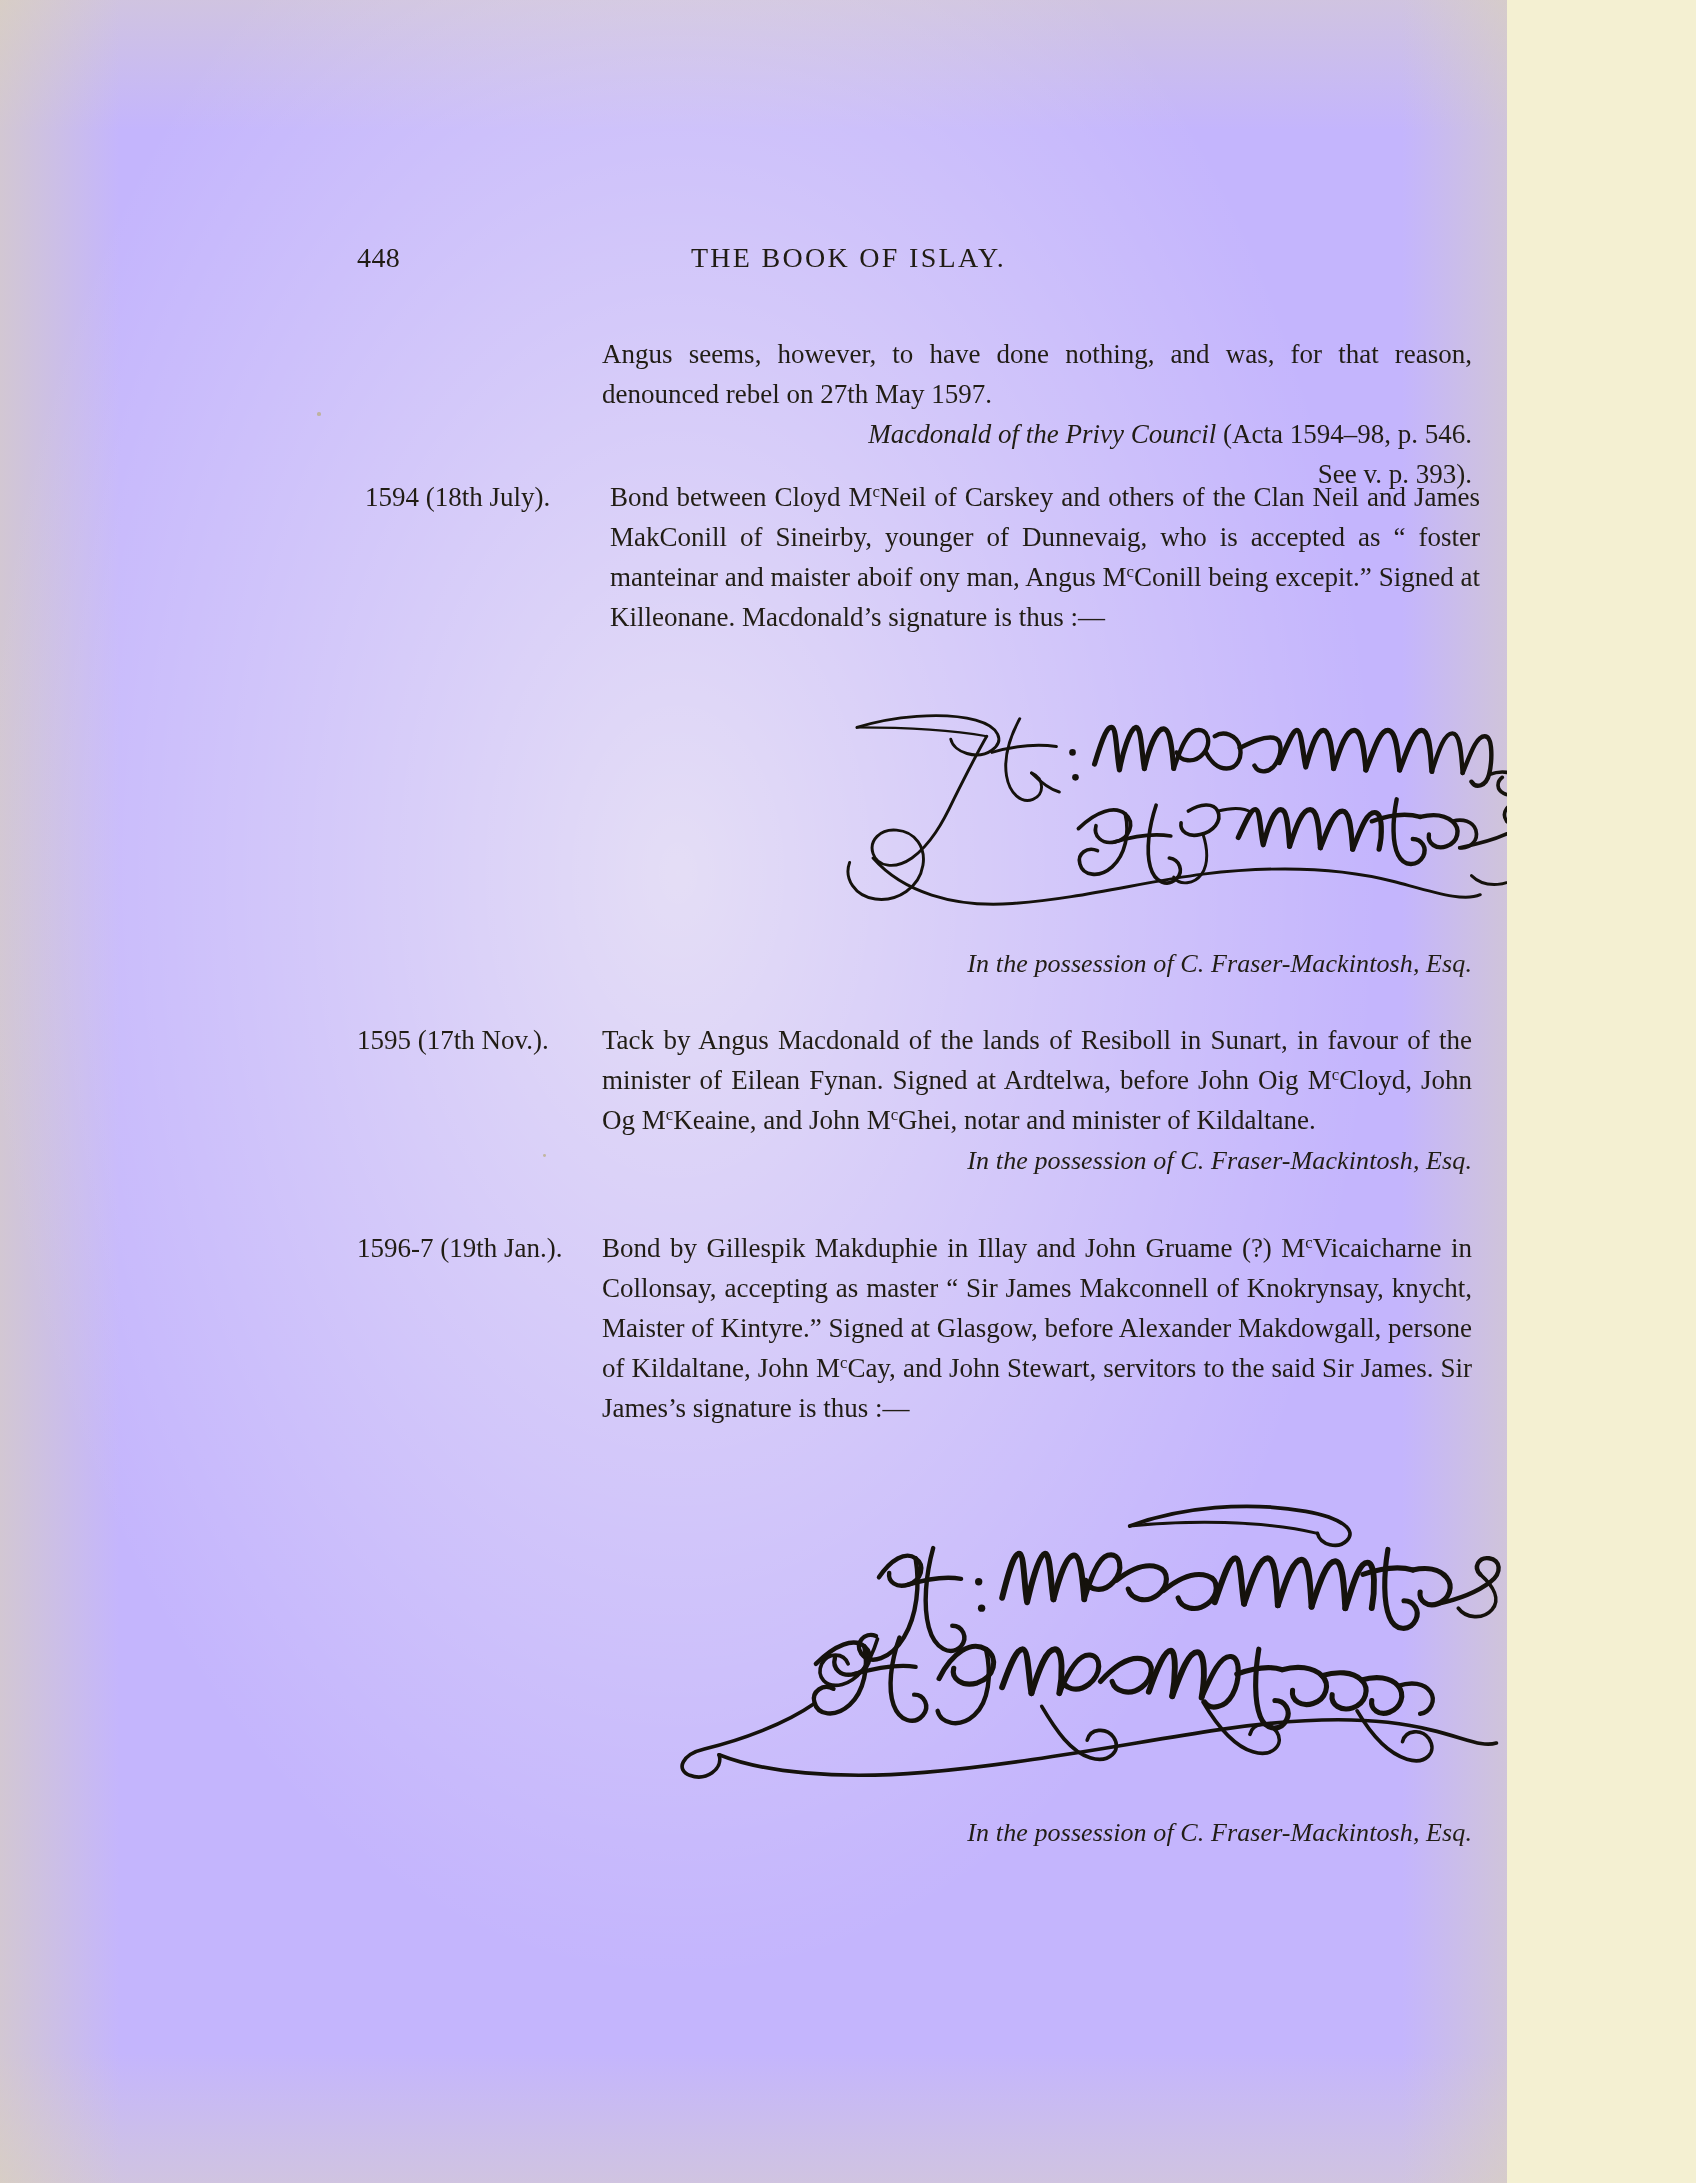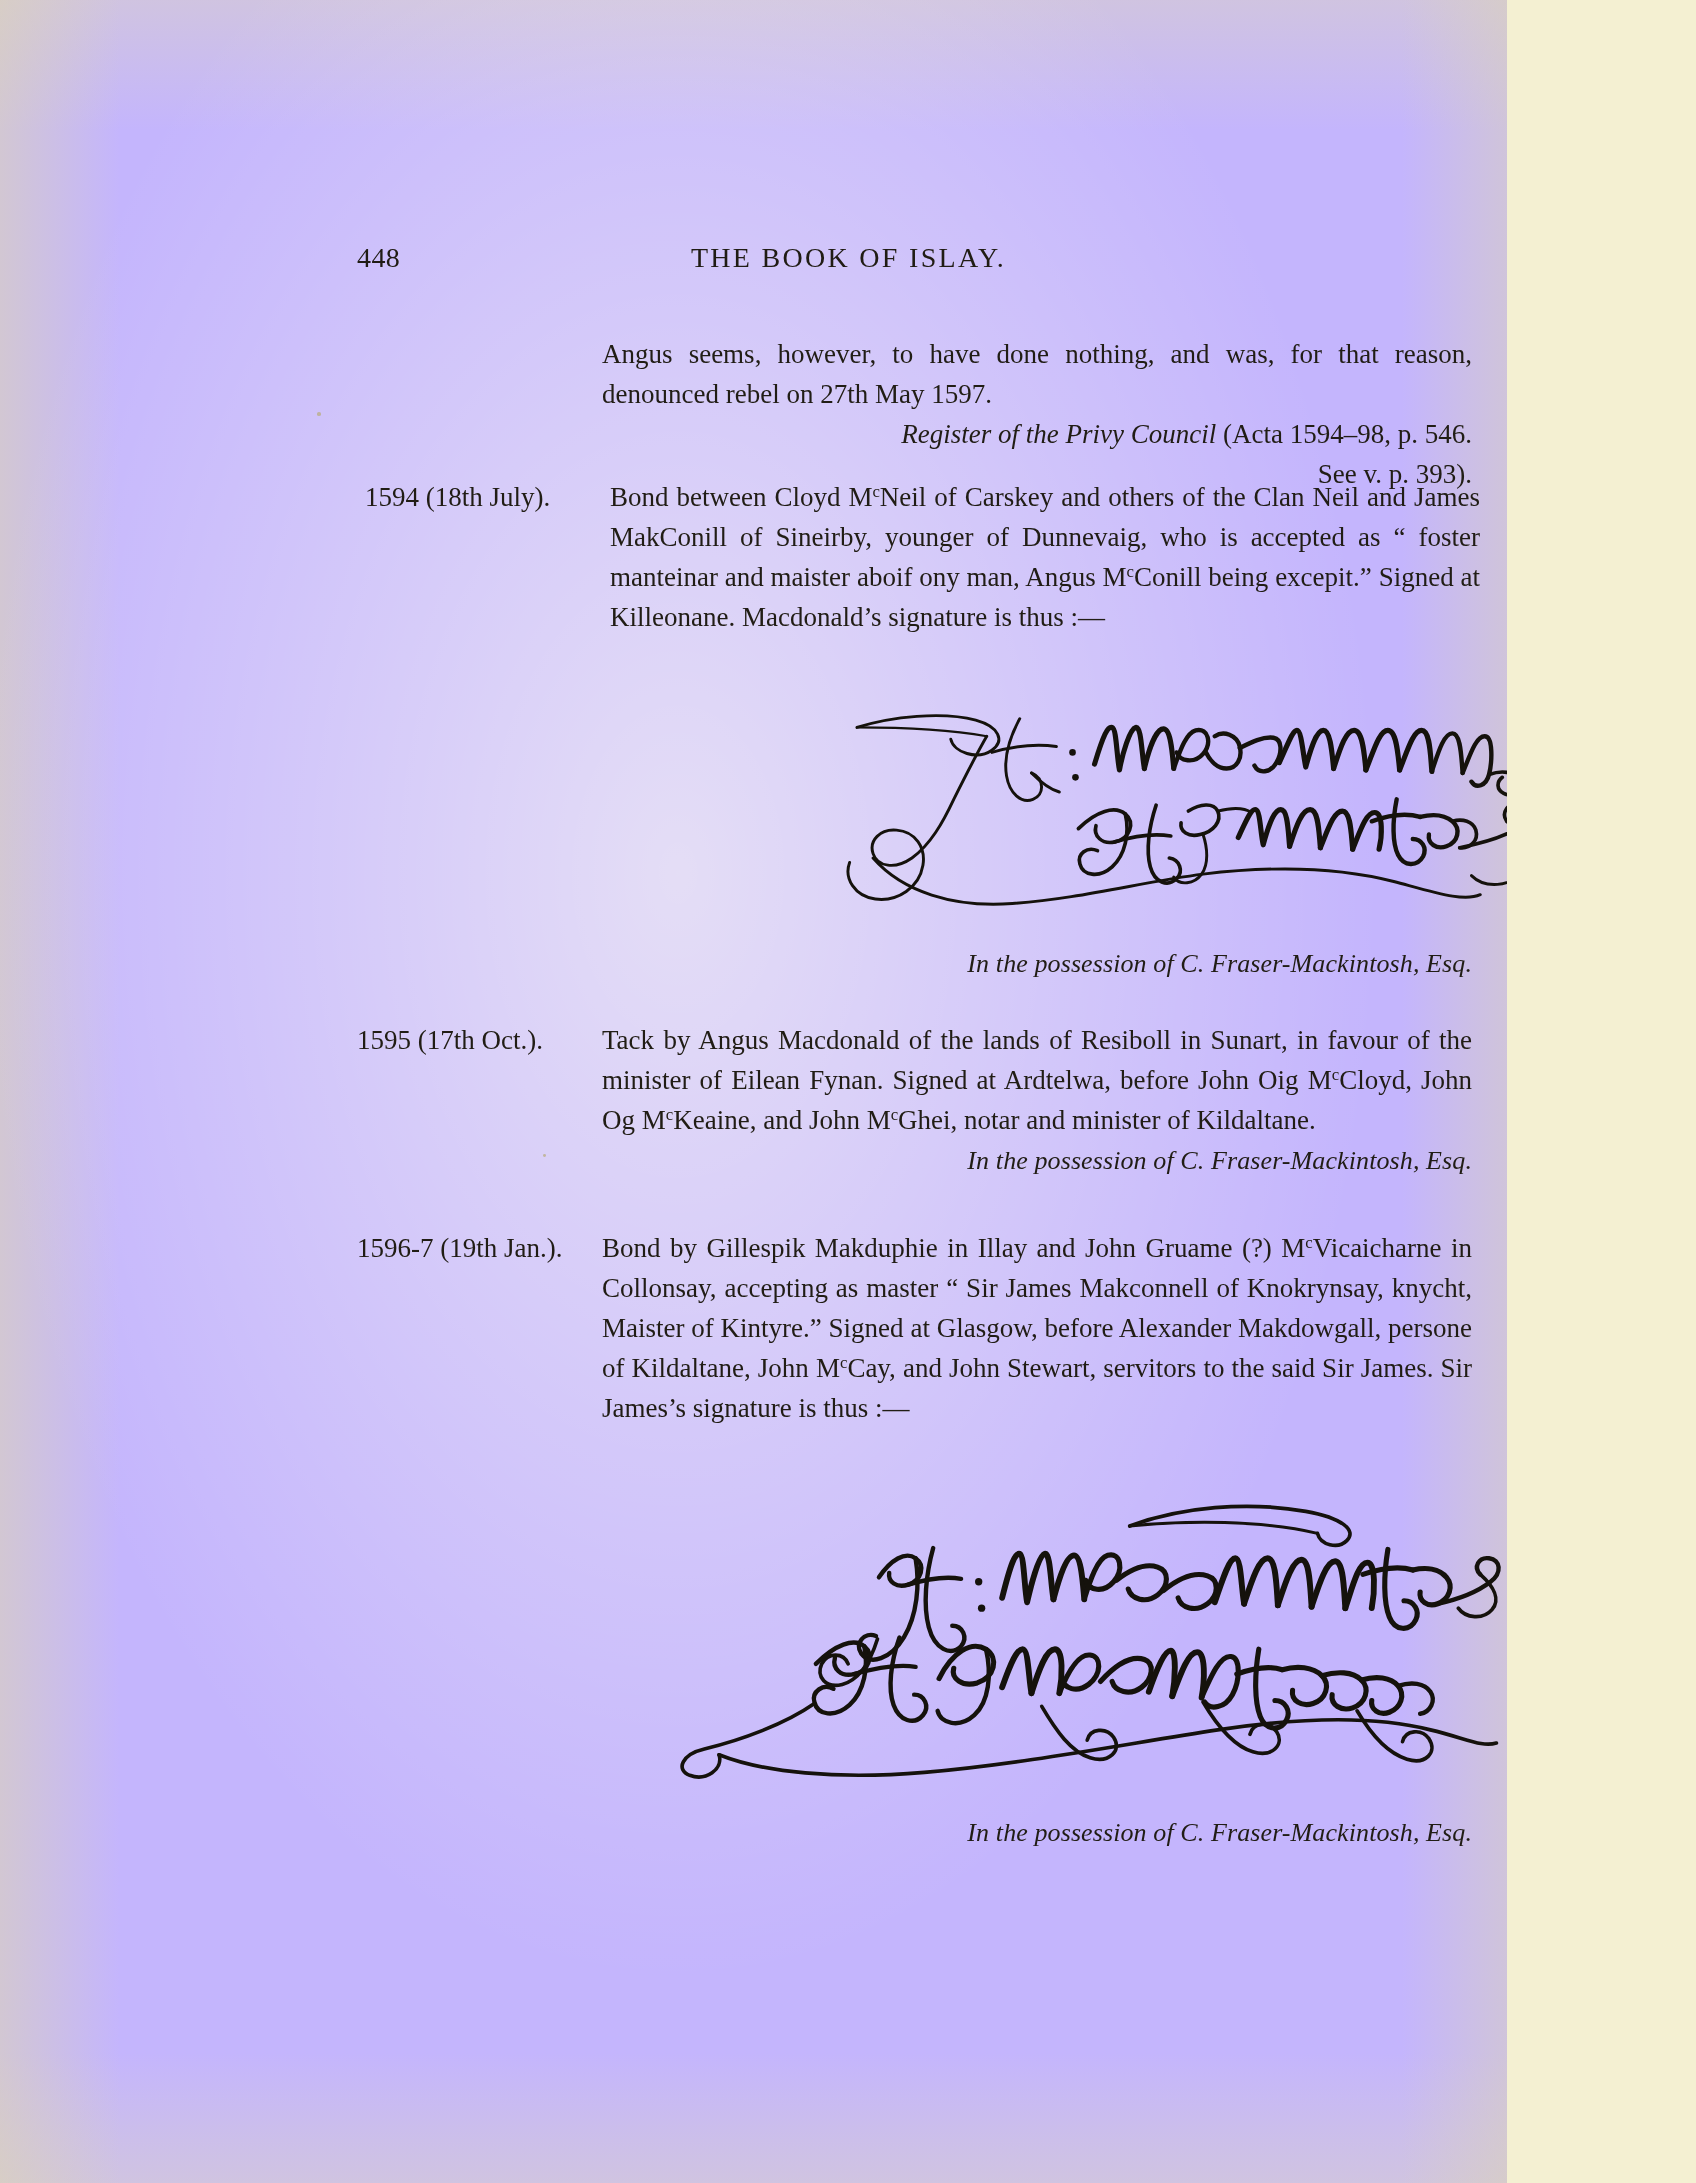--- a/index.html
+++ b/index.html
@@ -135,21 +135,21 @@
     <div class="runhead">
       <div class="folio">448</div>
       <div class="headtitle">THE BOOK OF ISLAY.</div>
     </div>
 
     <div class="col" style="top:334px;">
       <div class="para hang just">
         <span>Angus seems, however, to have done nothing, and was, for that reason, denounced rebel on 27th May 1597.</span>
       </div>
       <div class="para hang rightline" style="margin-top:0px;">
-        <span class="src">Register of the Privy Council</span><span> (Acta 1594–98, p. 546.</span>
+        <span class="src">Macdonald of the Privy Council</span><span> (Acta 1594–98, p. 546.</span>
       </div>
       <div class="para hang rightline">
         <span>See v. p. 393).</span>
       </div>
     </div>
 
     <div class="col" style="top:477px;margin-left:8px;">
       <div class="para hang just">
         <span class="datelabel">1594 (18th July).</span>
         <span>Bond between Cloyd M</span><sup class="mc">c</sup><span>Neil of Carskey and others of the Clan Neil and James MakConill of Sineirby, younger of Dunnevaig, who is accepted as “ foster manteinar and maister aboif ony man, Angus M</span><sup class="mc">c</sup><span>Conill being excepit.”  Signed at Killeonane. Macdonald’s signature is thus :—</span>
@@ -212,21 +212,21 @@
     </div>
 
     <div class="col" style="top:943px;">
       <div class="para hang rightline">
         <span class="poss">In the possession of C. Fraser-Mackintosh, Esq.</span>
       </div>
     </div>
 
     <div class="col" style="top:1020px;">
       <div class="para hang just">
-        <span class="datelabel">1595 (17th Oct.).</span>
+        <span class="datelabel">1595 (17th Nov.).</span>
         <span>Tack by Angus Macdonald of the lands of Resiboll in Sunart, in favour of the minister of Eilean Fynan.  Signed at Ardtelwa, before John Oig M</span><sup class="mc">c</sup><span>Cloyd, John Og M</span><sup class="mc">c</sup><span>Keaine, and John M</span><sup class="mc">c</sup><span>Ghei, notar and minister of Kildaltane.</span>
       </div>
       <div class="para hang rightline">
         <span class="poss">In the possession of C. Fraser-Mackintosh, Esq.</span>
       </div>
     </div>
 
     <div class="col" style="top:1228px;">
       <div class="para hang just">
         <span class="datelabel">1596-7 (19th Jan.).</span>

